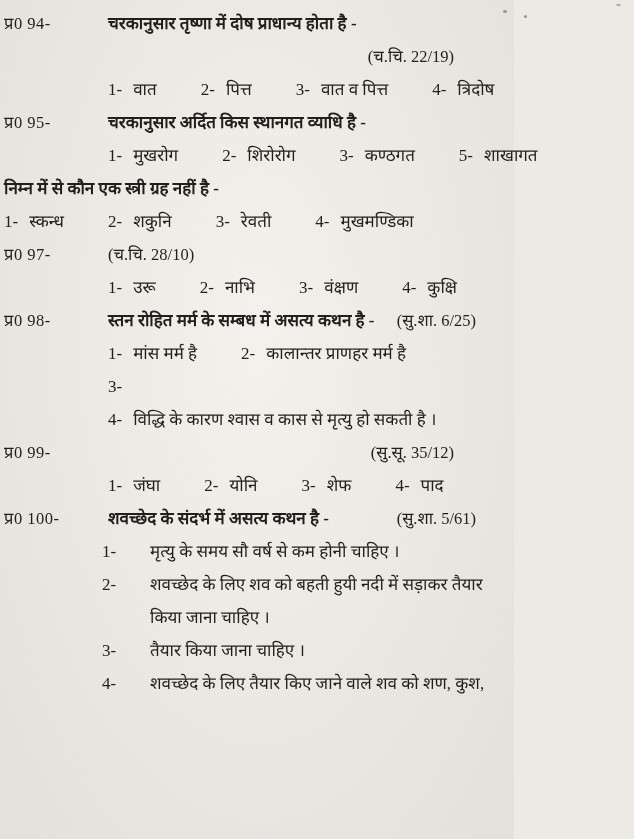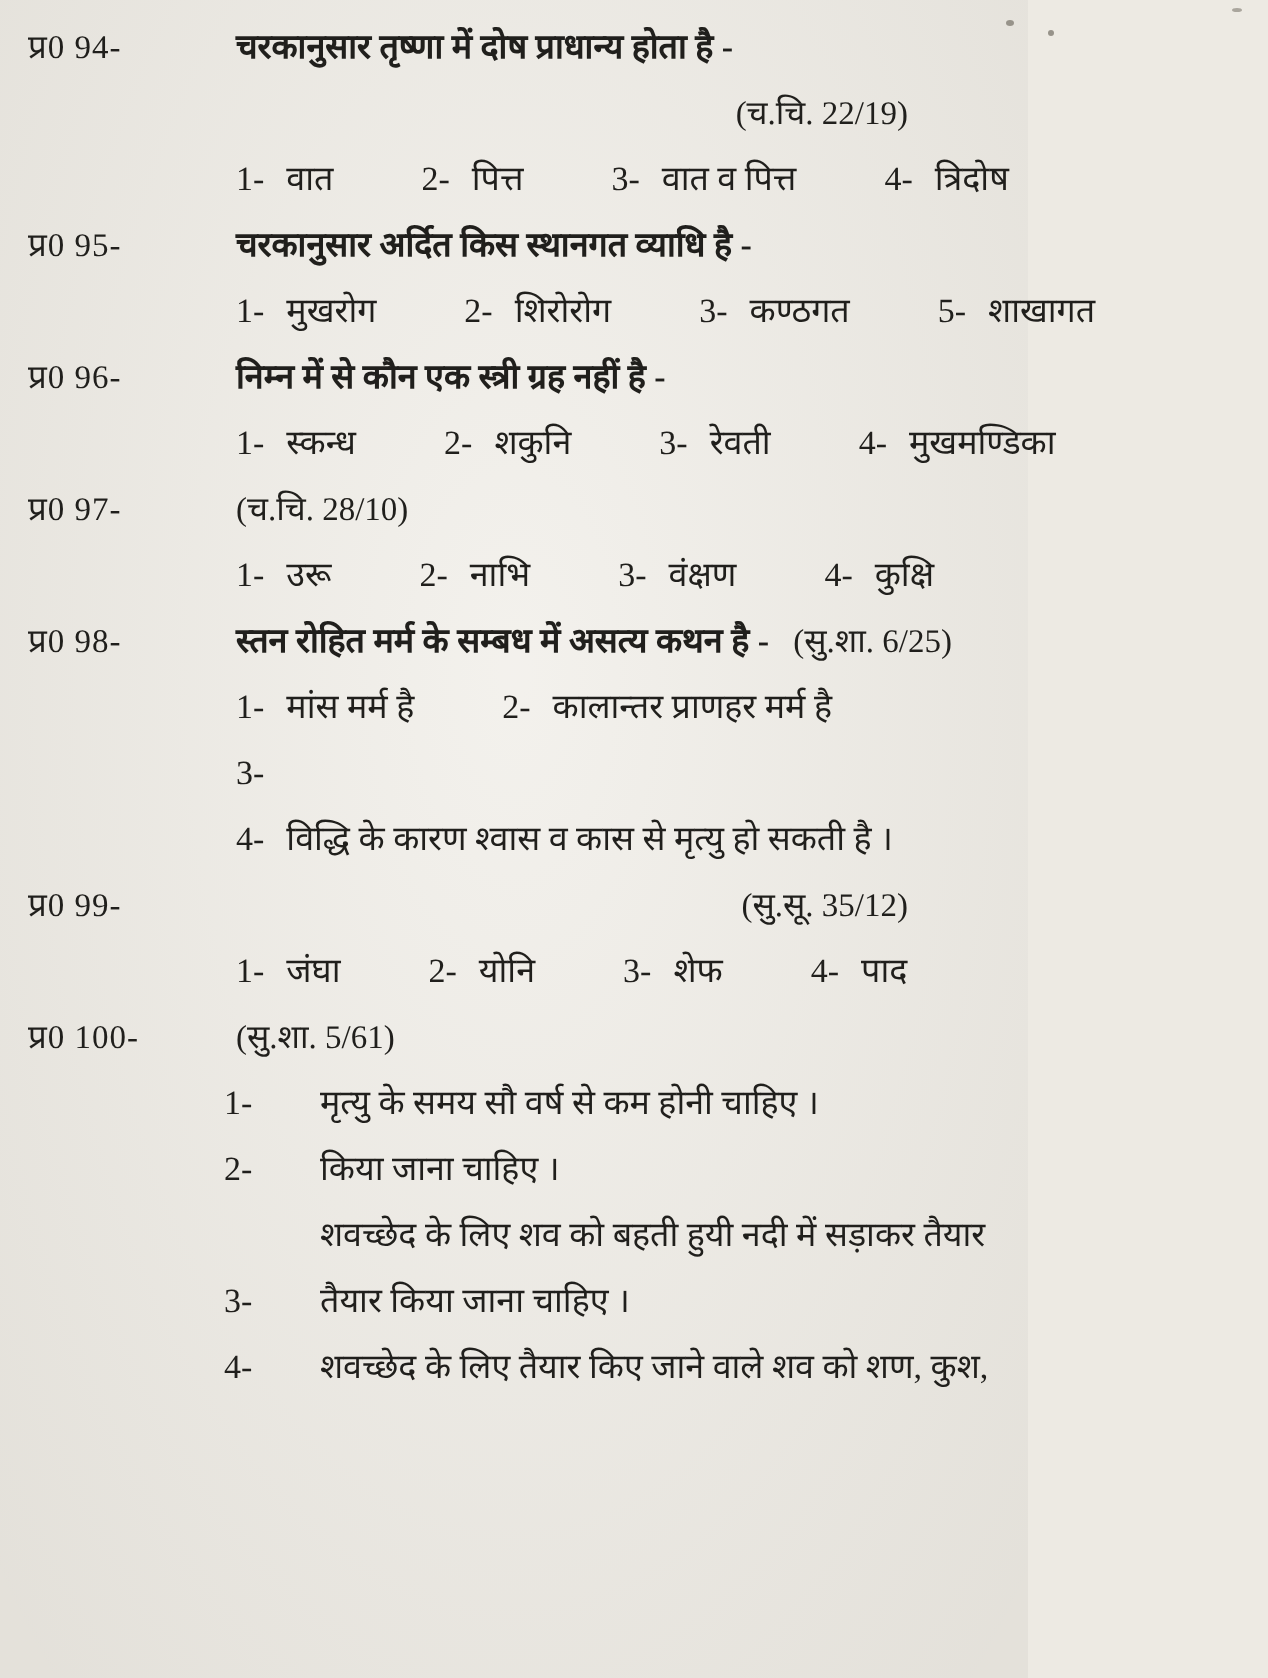--- a/index.html
+++ b/index.html
@@ -9,21 +9,21 @@
     overflow: hidden;
     background: #edeae3;
     color: #201f1c;
     font-family: "Liberation Serif", "DejaVu Serif", serif;
   }
   .page {
     position: relative;
     box-sizing: border-box;
     width: 514px;
     height: 839px;
-    padding: 7px 0 0 14px;
+    padding: 7px 0 0 4px;
     background:
       radial-gradient(ellipse at 50% 40%, rgba(255,255,255,0.35), rgba(0,0,0,0.04) 95%);
   }
   .question { display: flex; align-items: flex-start; }
   .q-num {
     width: 104px;
     flex-shrink: 0;
     font-size: 16.5px;
     line-height: 33px;
     letter-spacing: 0.5px;
@@ -119,21 +119,20 @@
               <span class="t">कण्ठगत</span>
             </span>
             <span class="opt">
               <span class="n">5-</span>
               <span class="t">शाखागत</span>
             </span>
           </div>
         </div>
       </div>
       <div class="question">
-        <div class="q-num">प्र0 96-</div>
         <div class="q-body">
           <div class="line">
             <span class="q-text">निम्न में से कौन एक स्त्री ग्रह नहीं है -</span>
           </div>
           <div class="line opt-row">
             <span class="opt">
               <span class="n">1-</span>
               <span class="t">स्कन्ध</span>
             </span>
             <span class="opt">
@@ -230,33 +229,34 @@
               <span class="n">4-</span>
               <span class="t">पाद</span>
             </span>
           </div>
         </div>
       </div>
       <div class="question">
         <div class="q-num">प्र0 100-</div>
         <div class="q-body">
           <div class="line split">
+            <span class="q-text">शवच्छेद के संदर्भ में असत्य कथन है -</span>
             <span class="ref">(सु.शा. 5/61)</span>
           </div>
           <div class="blk">
             <div class="blk-num">1-</div>
             <div class="blk-text">
               <div class="line">मृत्यु के समय सौ वर्ष से कम होनी चाहिए ।</div>
             </div>
           </div>
           <div class="blk">
             <div class="blk-num">2-</div>
             <div class="blk-text">
+              <div class="line">शवच्छेद के लिए शव को बहती हुयी नदी में सड़ाकर तैयार</div>
               <div class="line">किया जाना चाहिए ।</div>
-              <div class="line">शवच्छेद के लिए शव को बहती हुयी नदी में सड़ाकर तैयार</div>
             </div>
           </div>
           <div class="blk">
             <div class="blk-num">3-</div>
             <div class="blk-text">
               <div class="line">तैयार किया जाना चाहिए ।</div>
             </div>
           </div>
           <div class="blk">
             <div class="blk-num">4-</div>

